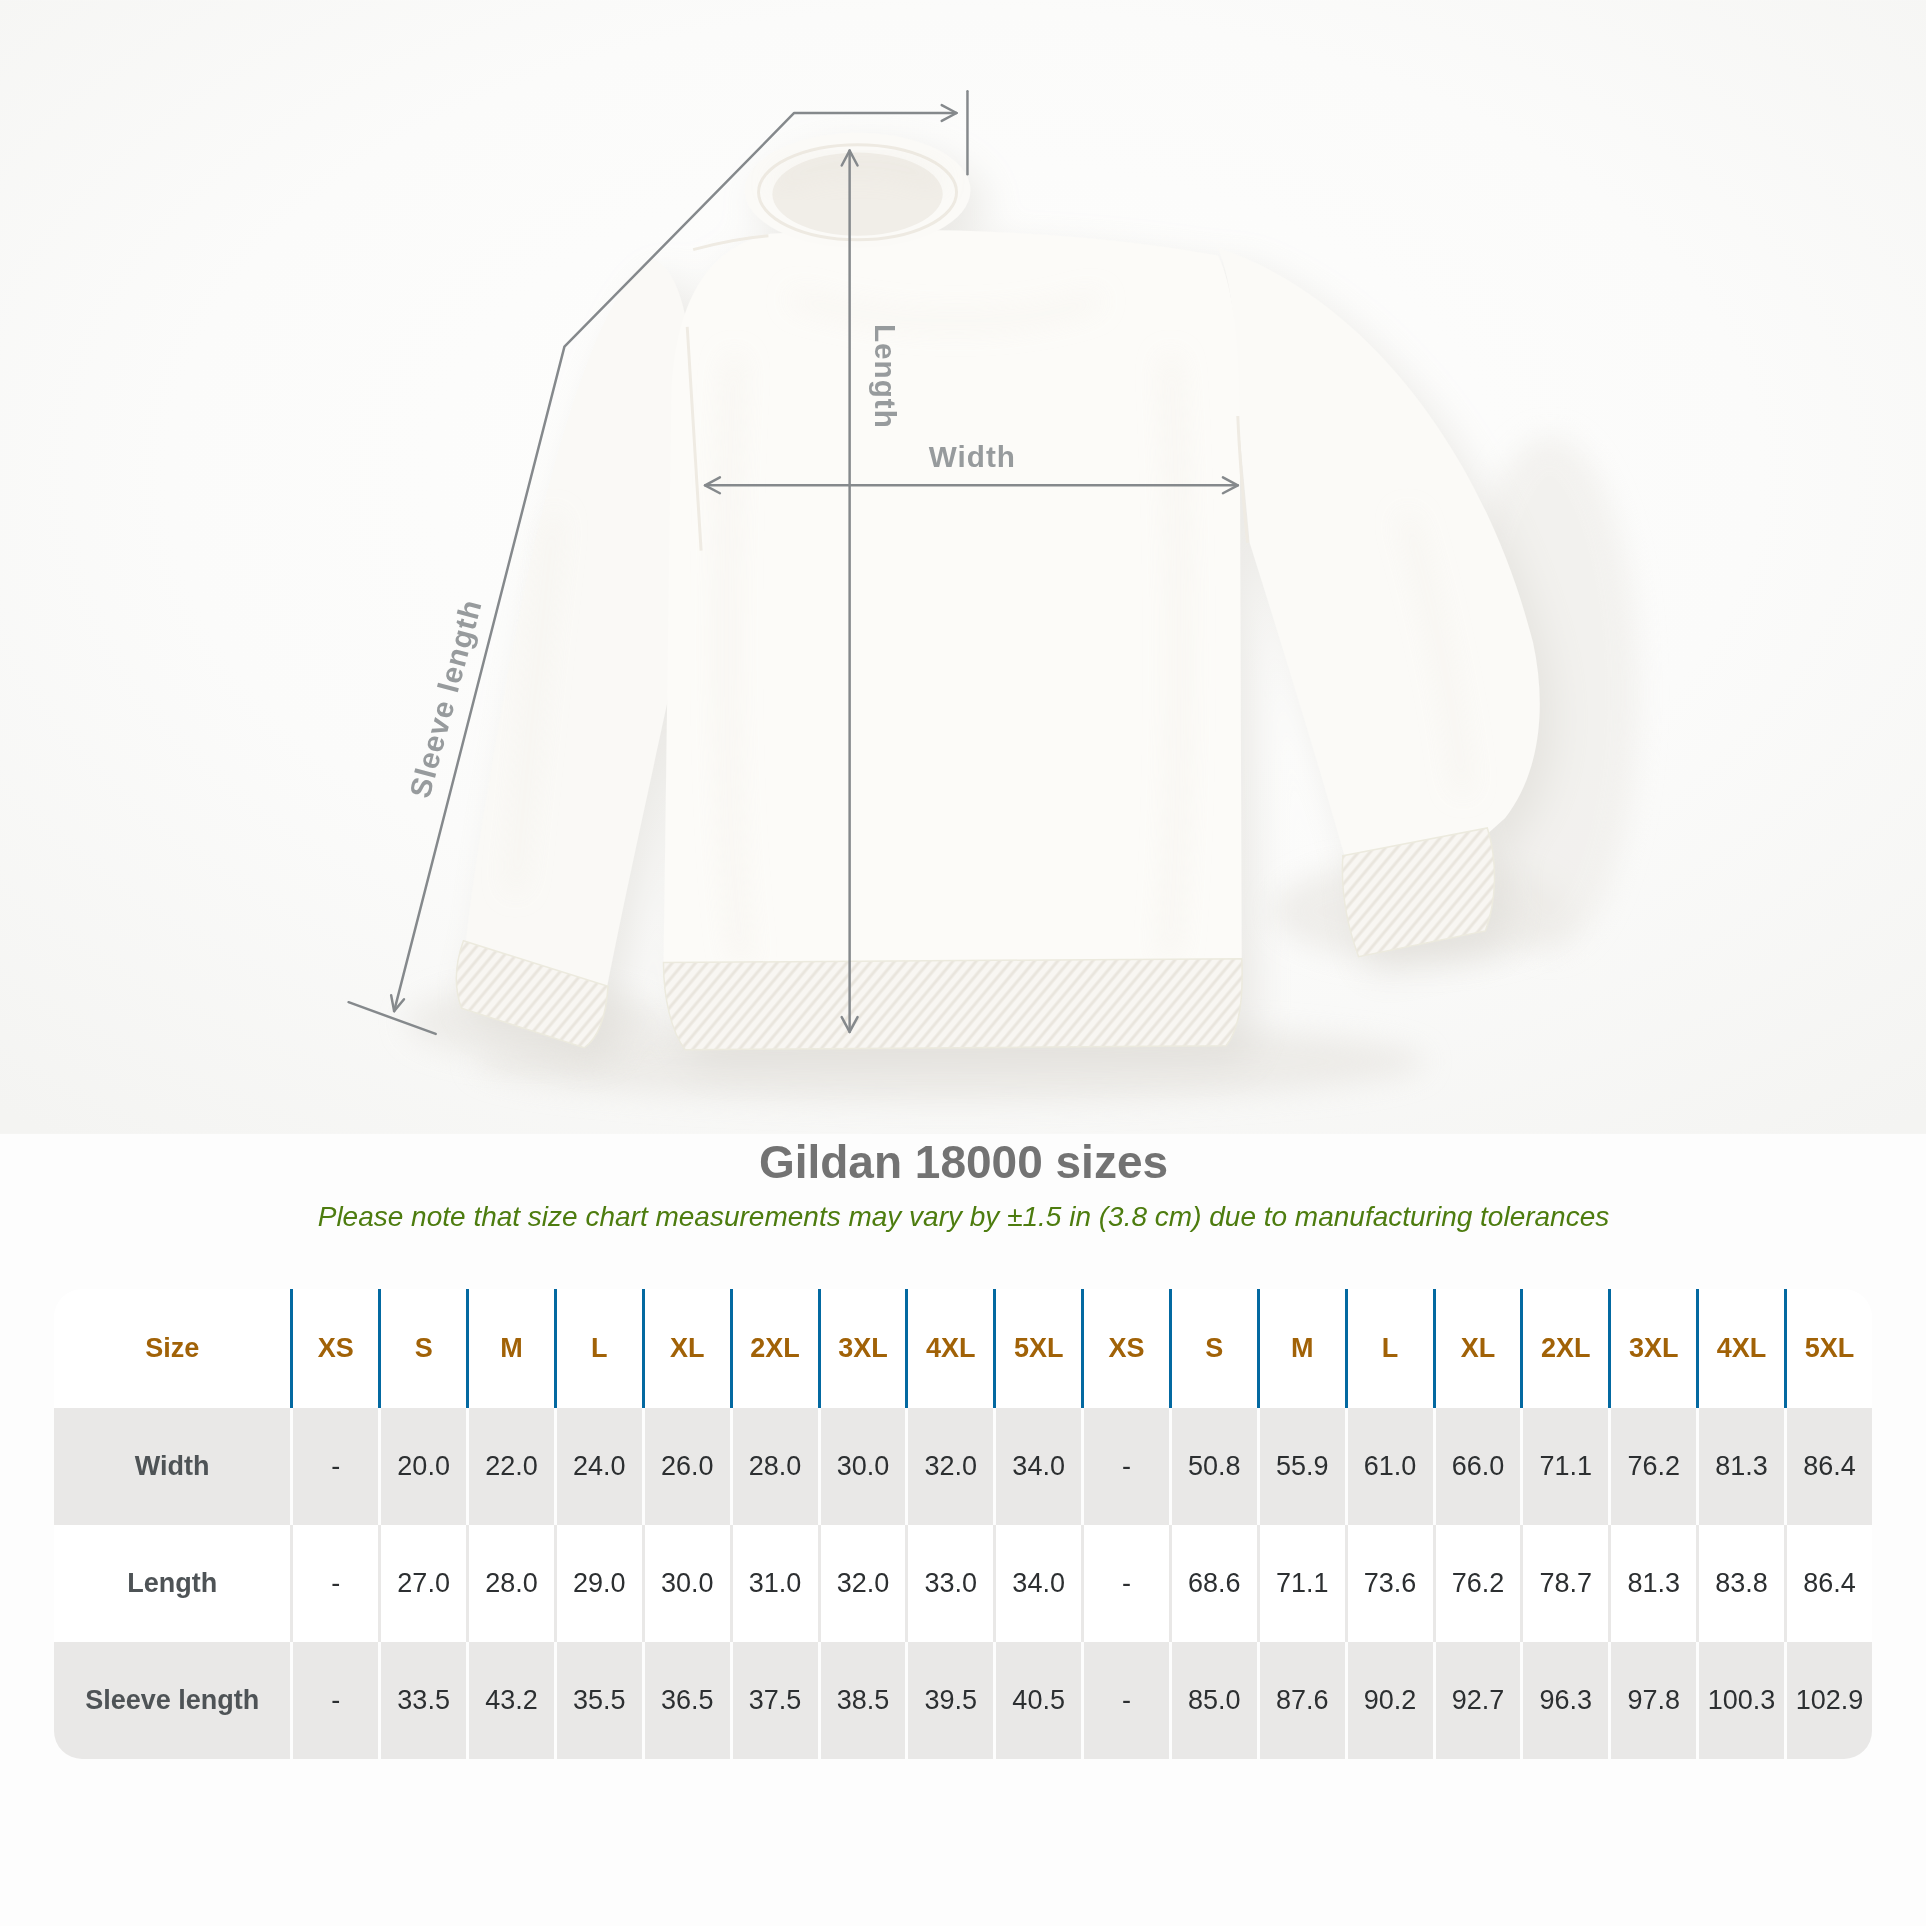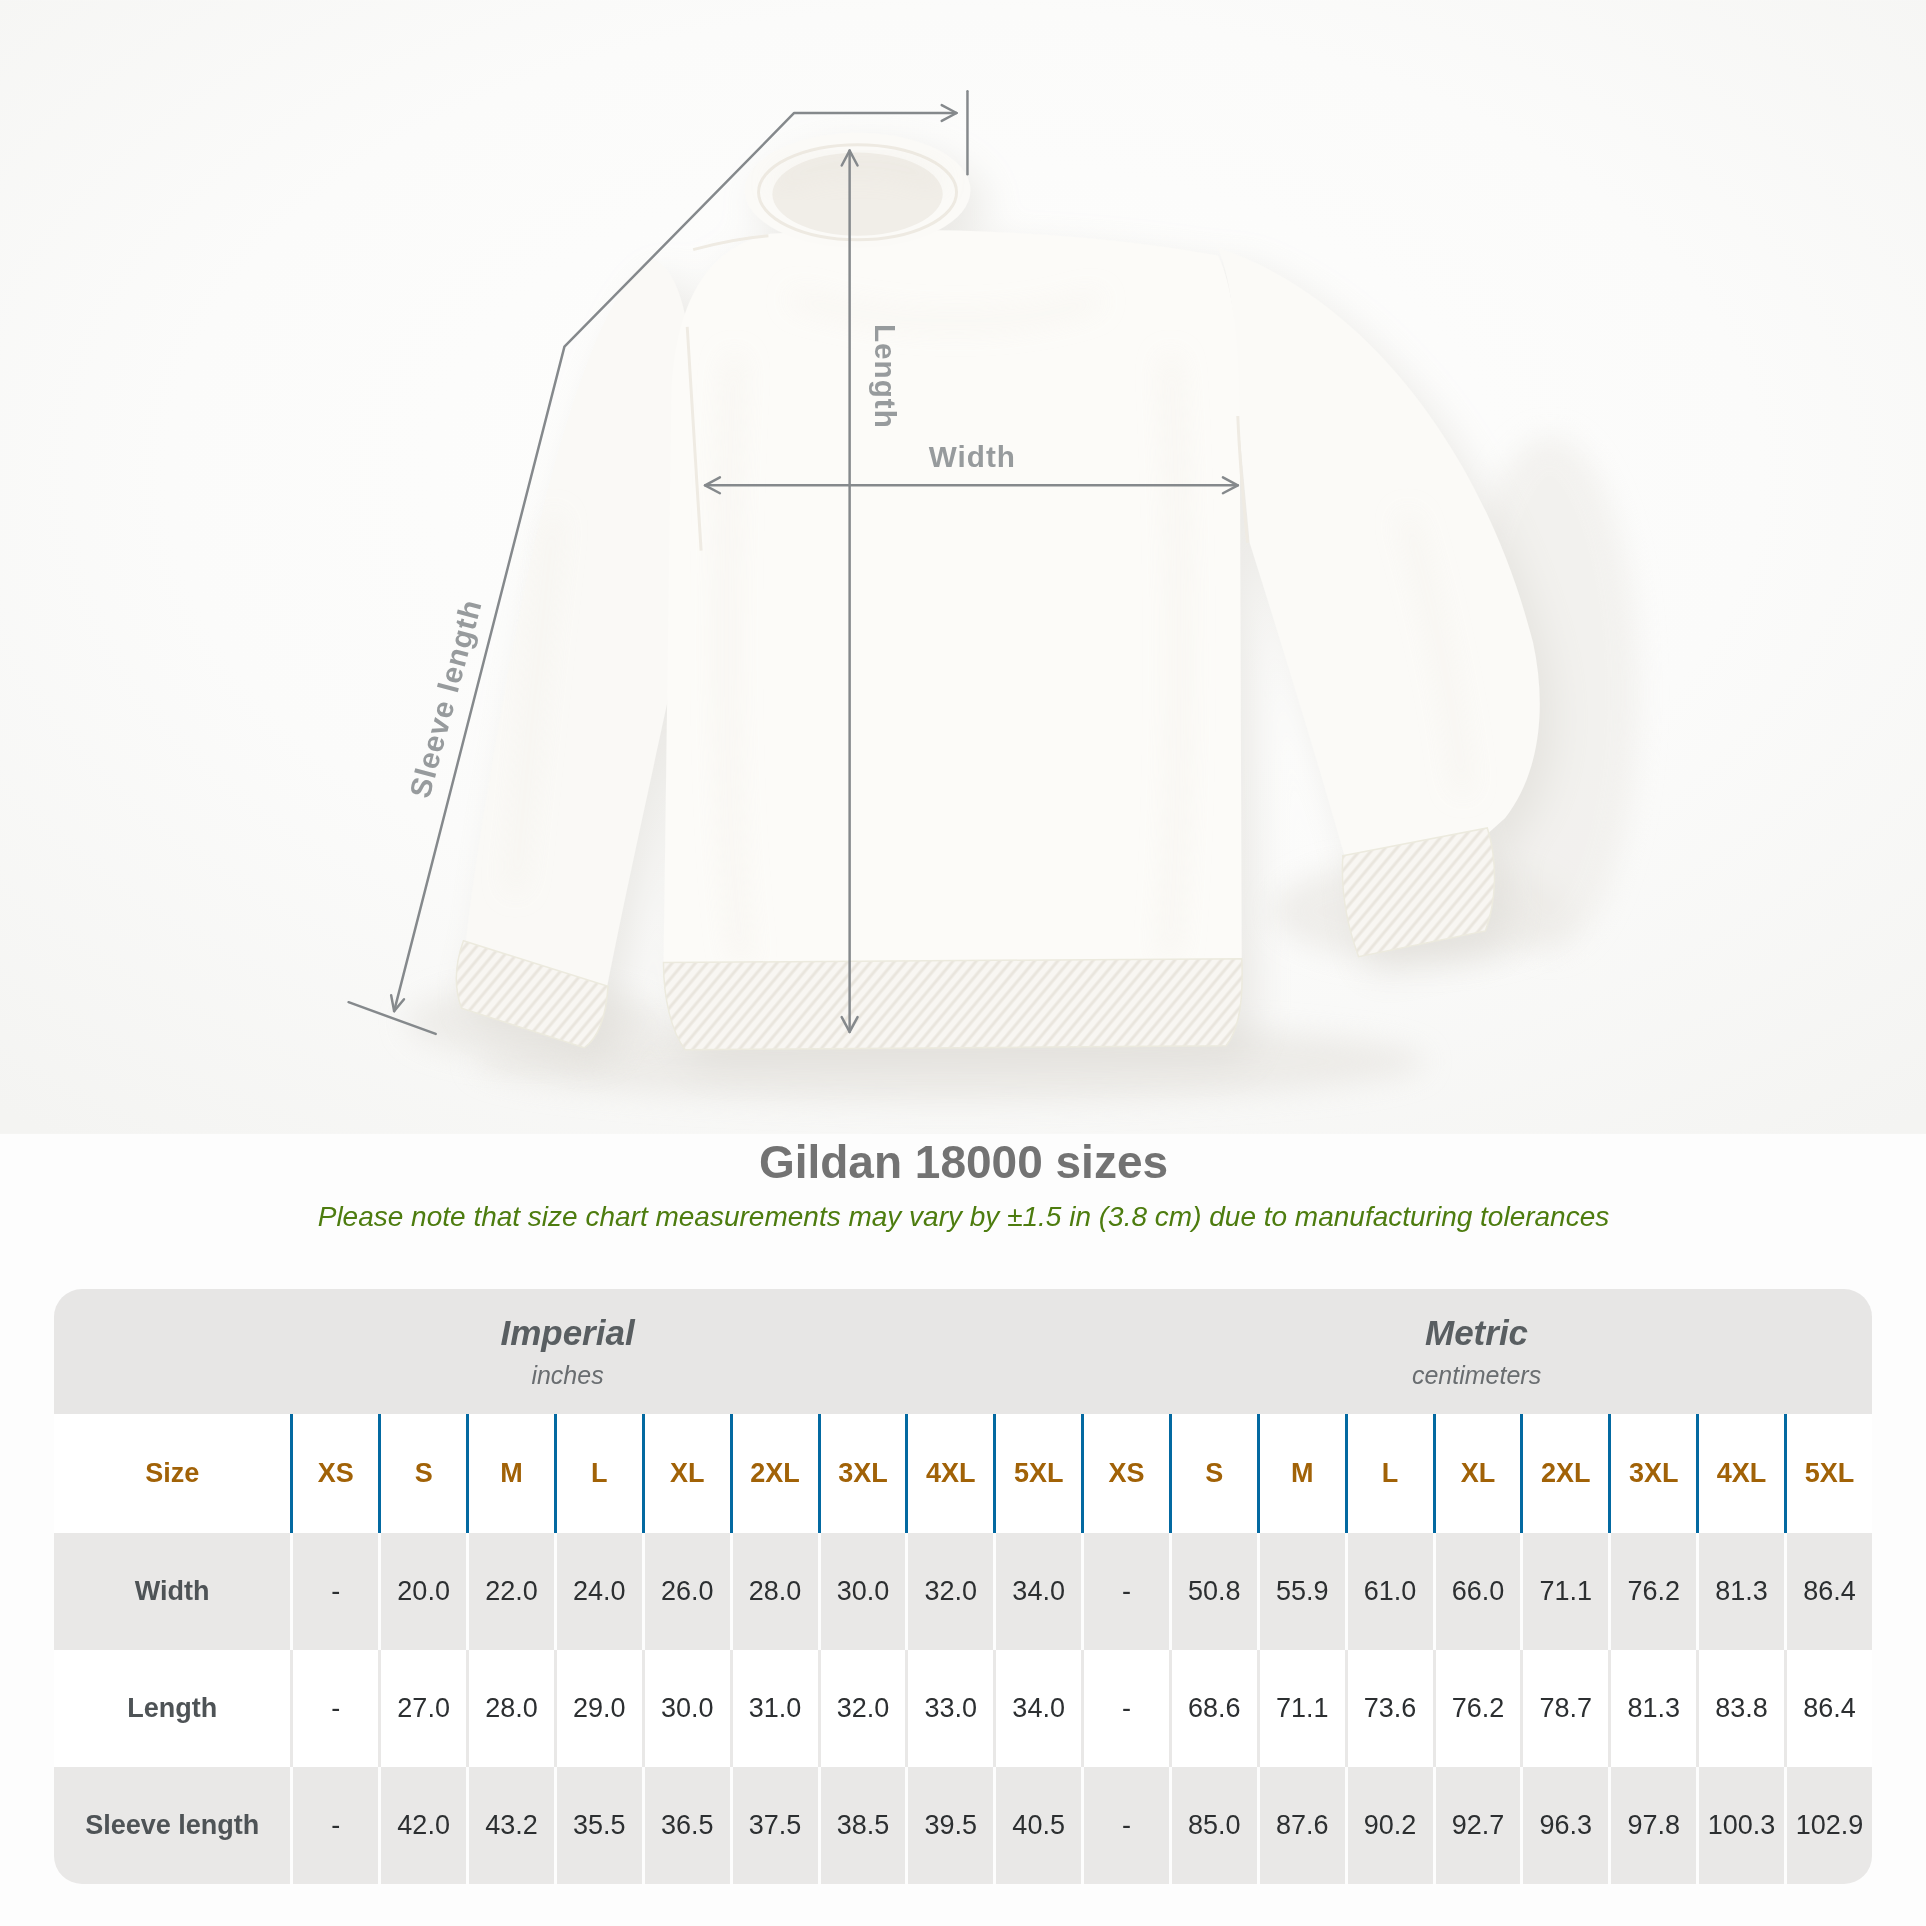--- a/index.html
+++ b/index.html
@@ -154,30 +154,20 @@
           <col style="width: 4.83333%;">
           <col style="width: 4.83333%;">
           <col style="width: 4.83333%;">
           <col style="width: 4.83333%;">
           <col style="width: 4.83333%;">
           <col style="width: 4.83333%;">
           <col style="width: 4.83333%;">
           <col style="width: 4.83333%;">
         </colgroup>
       <tbody id="size-table-body">
-        <tr class="band-row">
-          <td colspan="10" class="band">
-            <div class="band-title">Imperial</div>
-            <div class="band-sub">inches</div>
-          </td>
-          <td colspan="9" class="band">
-            <div class="band-title">Metric</div>
-            <div class="band-sub">centimeters</div>
-          </td>
-        </tr>
       <tr class="hdr-row">
             <td class="hdr">Size</td>
             <td class="hdr">XS</td>
             <td class="hdr">S</td>
             <td class="hdr">M</td>
             <td class="hdr">L</td>
             <td class="hdr">XL</td>
             <td class="hdr">2XL</td>
             <td class="hdr">3XL</td>
             <td class="hdr">4XL</td>
@@ -230,21 +220,21 @@
             <td class="val">73.6</td>
             <td class="val">76.2</td>
             <td class="val">78.7</td>
             <td class="val">81.3</td>
             <td class="val">83.8</td>
             <td class="val">86.4</td>
           </tr>
           <tr class="data-row shade">
             <td class="rowlbl">Sleeve length</td>
             <td class="val">-</td>
-            <td class="val">42.0</td>
+            <td class="val">33.5</td>
             <td class="val">43.2</td>
             <td class="val">35.5</td>
             <td class="val">36.5</td>
             <td class="val">37.5</td>
             <td class="val">38.5</td>
             <td class="val">39.5</td>
             <td class="val">40.5</td>
             <td class="val">-</td>
             <td class="val">85.0</td>
             <td class="val">87.6</td>

